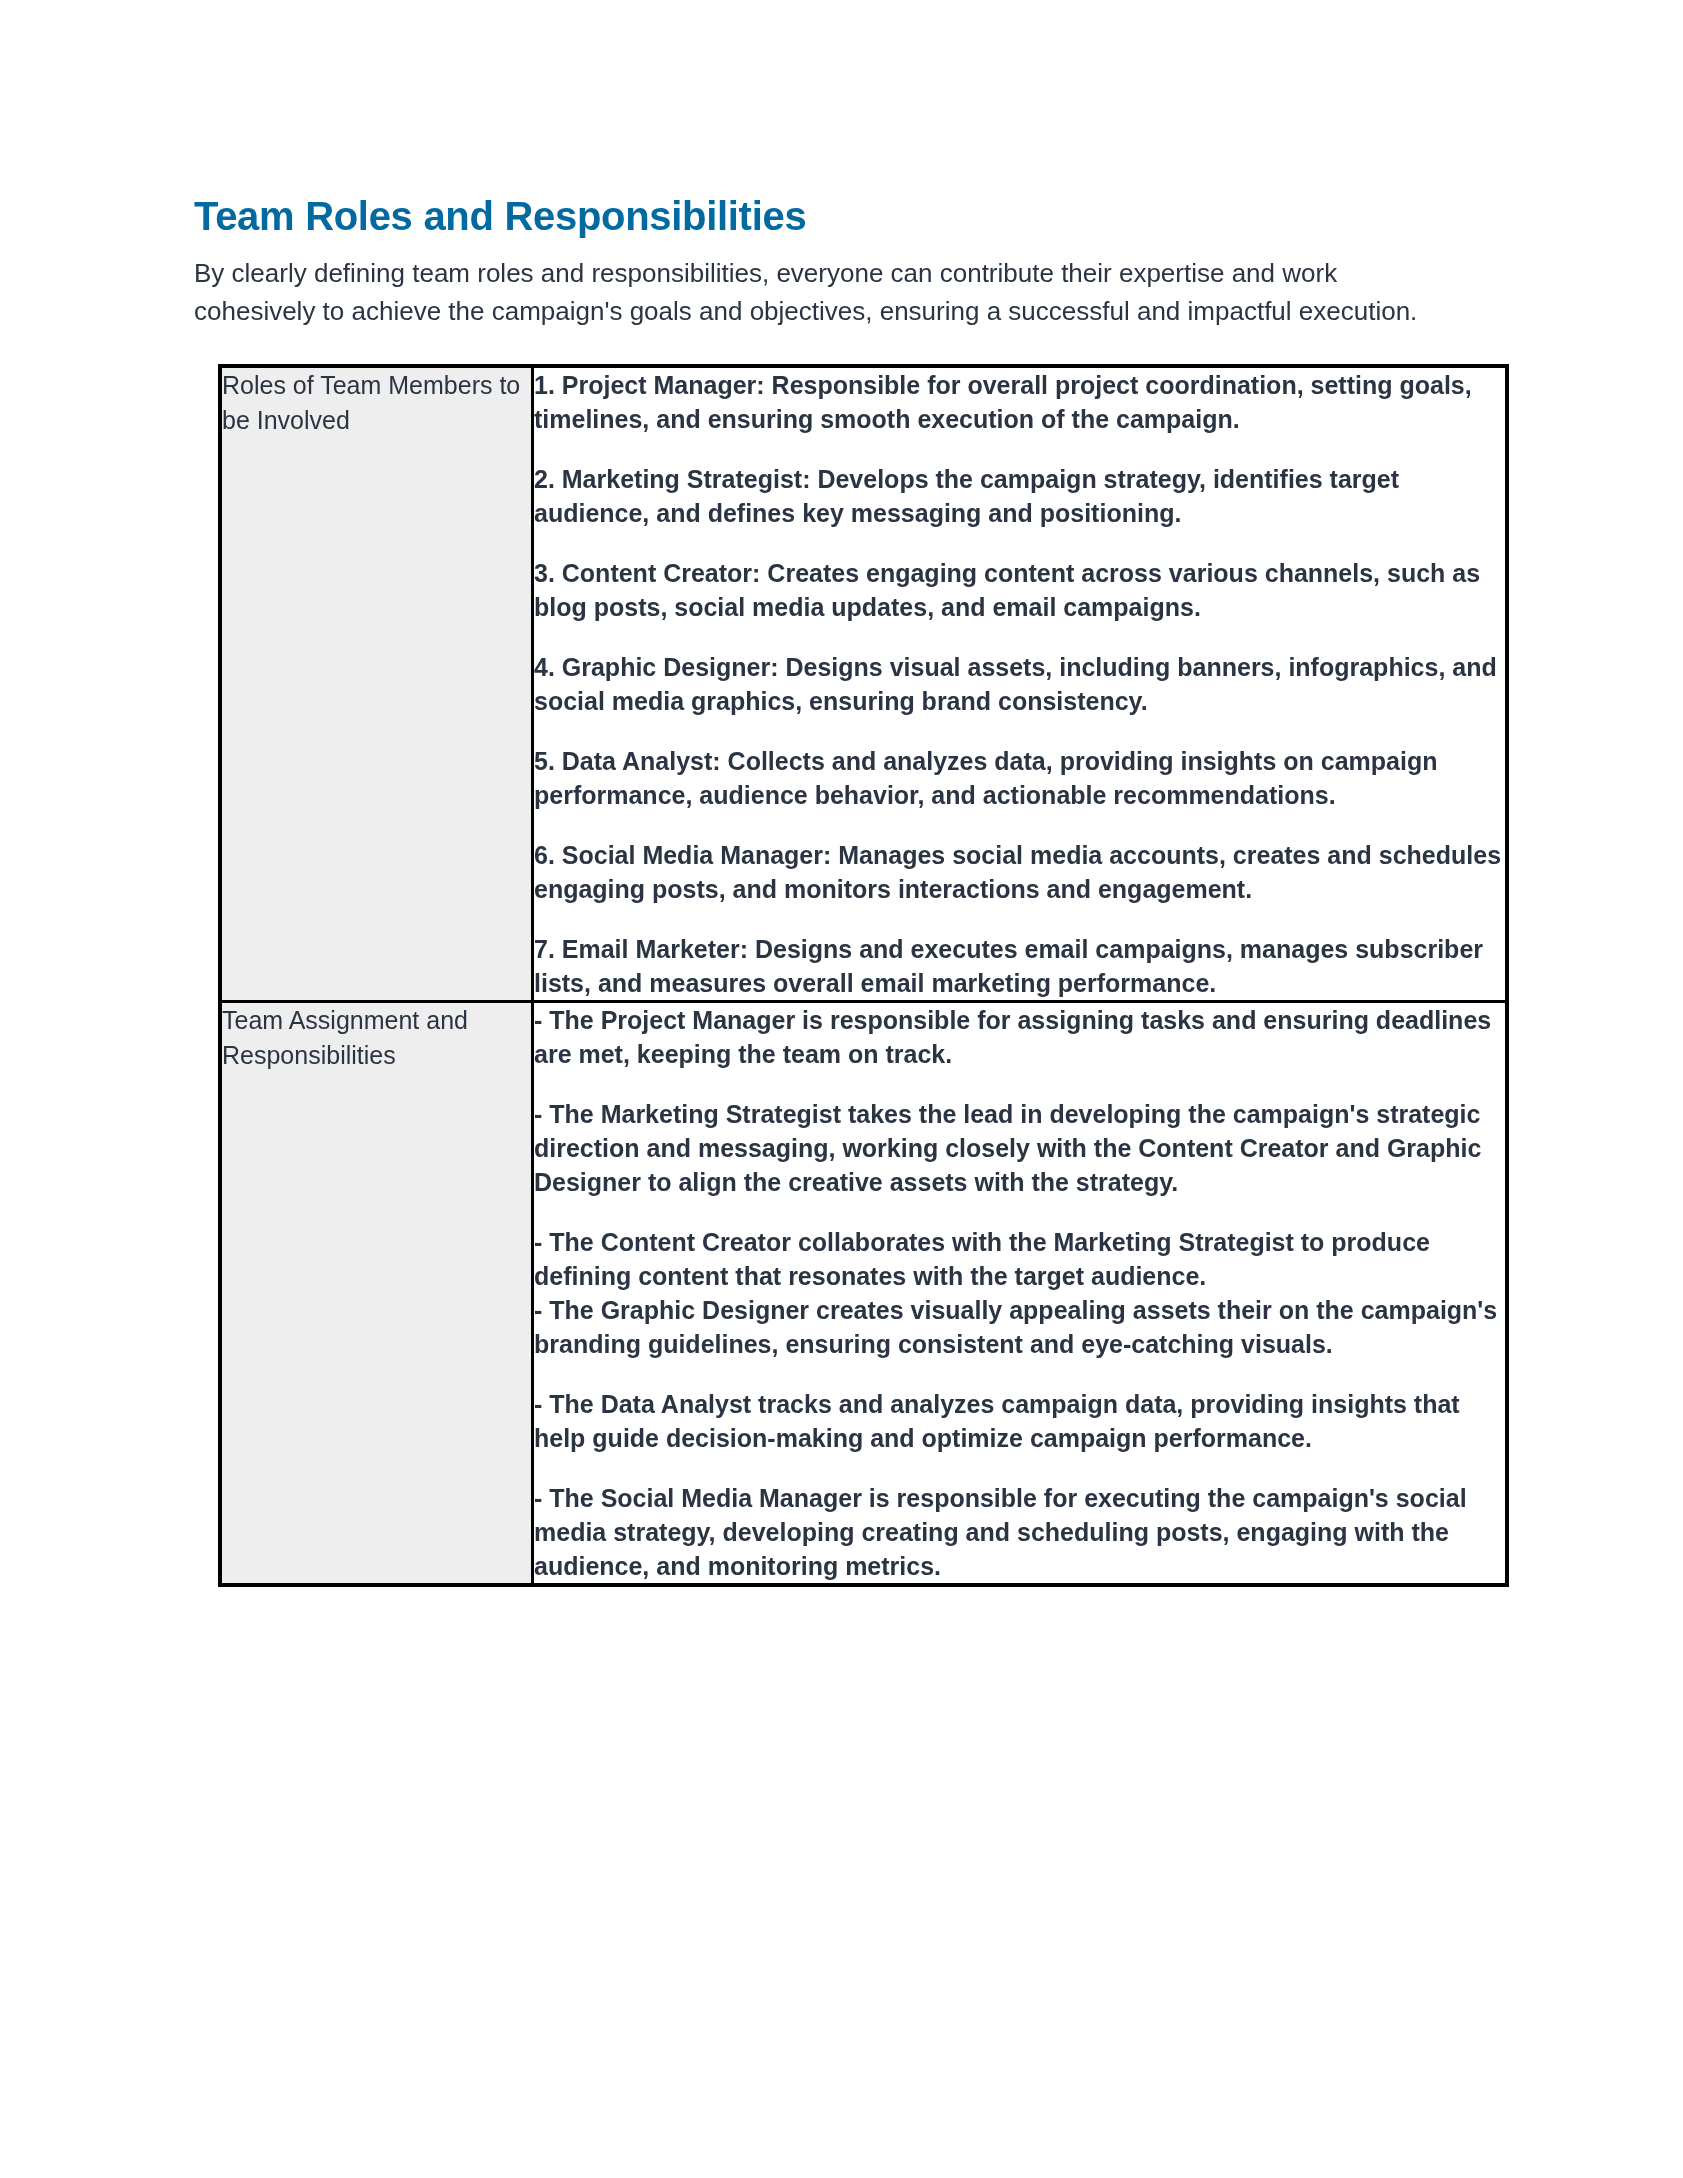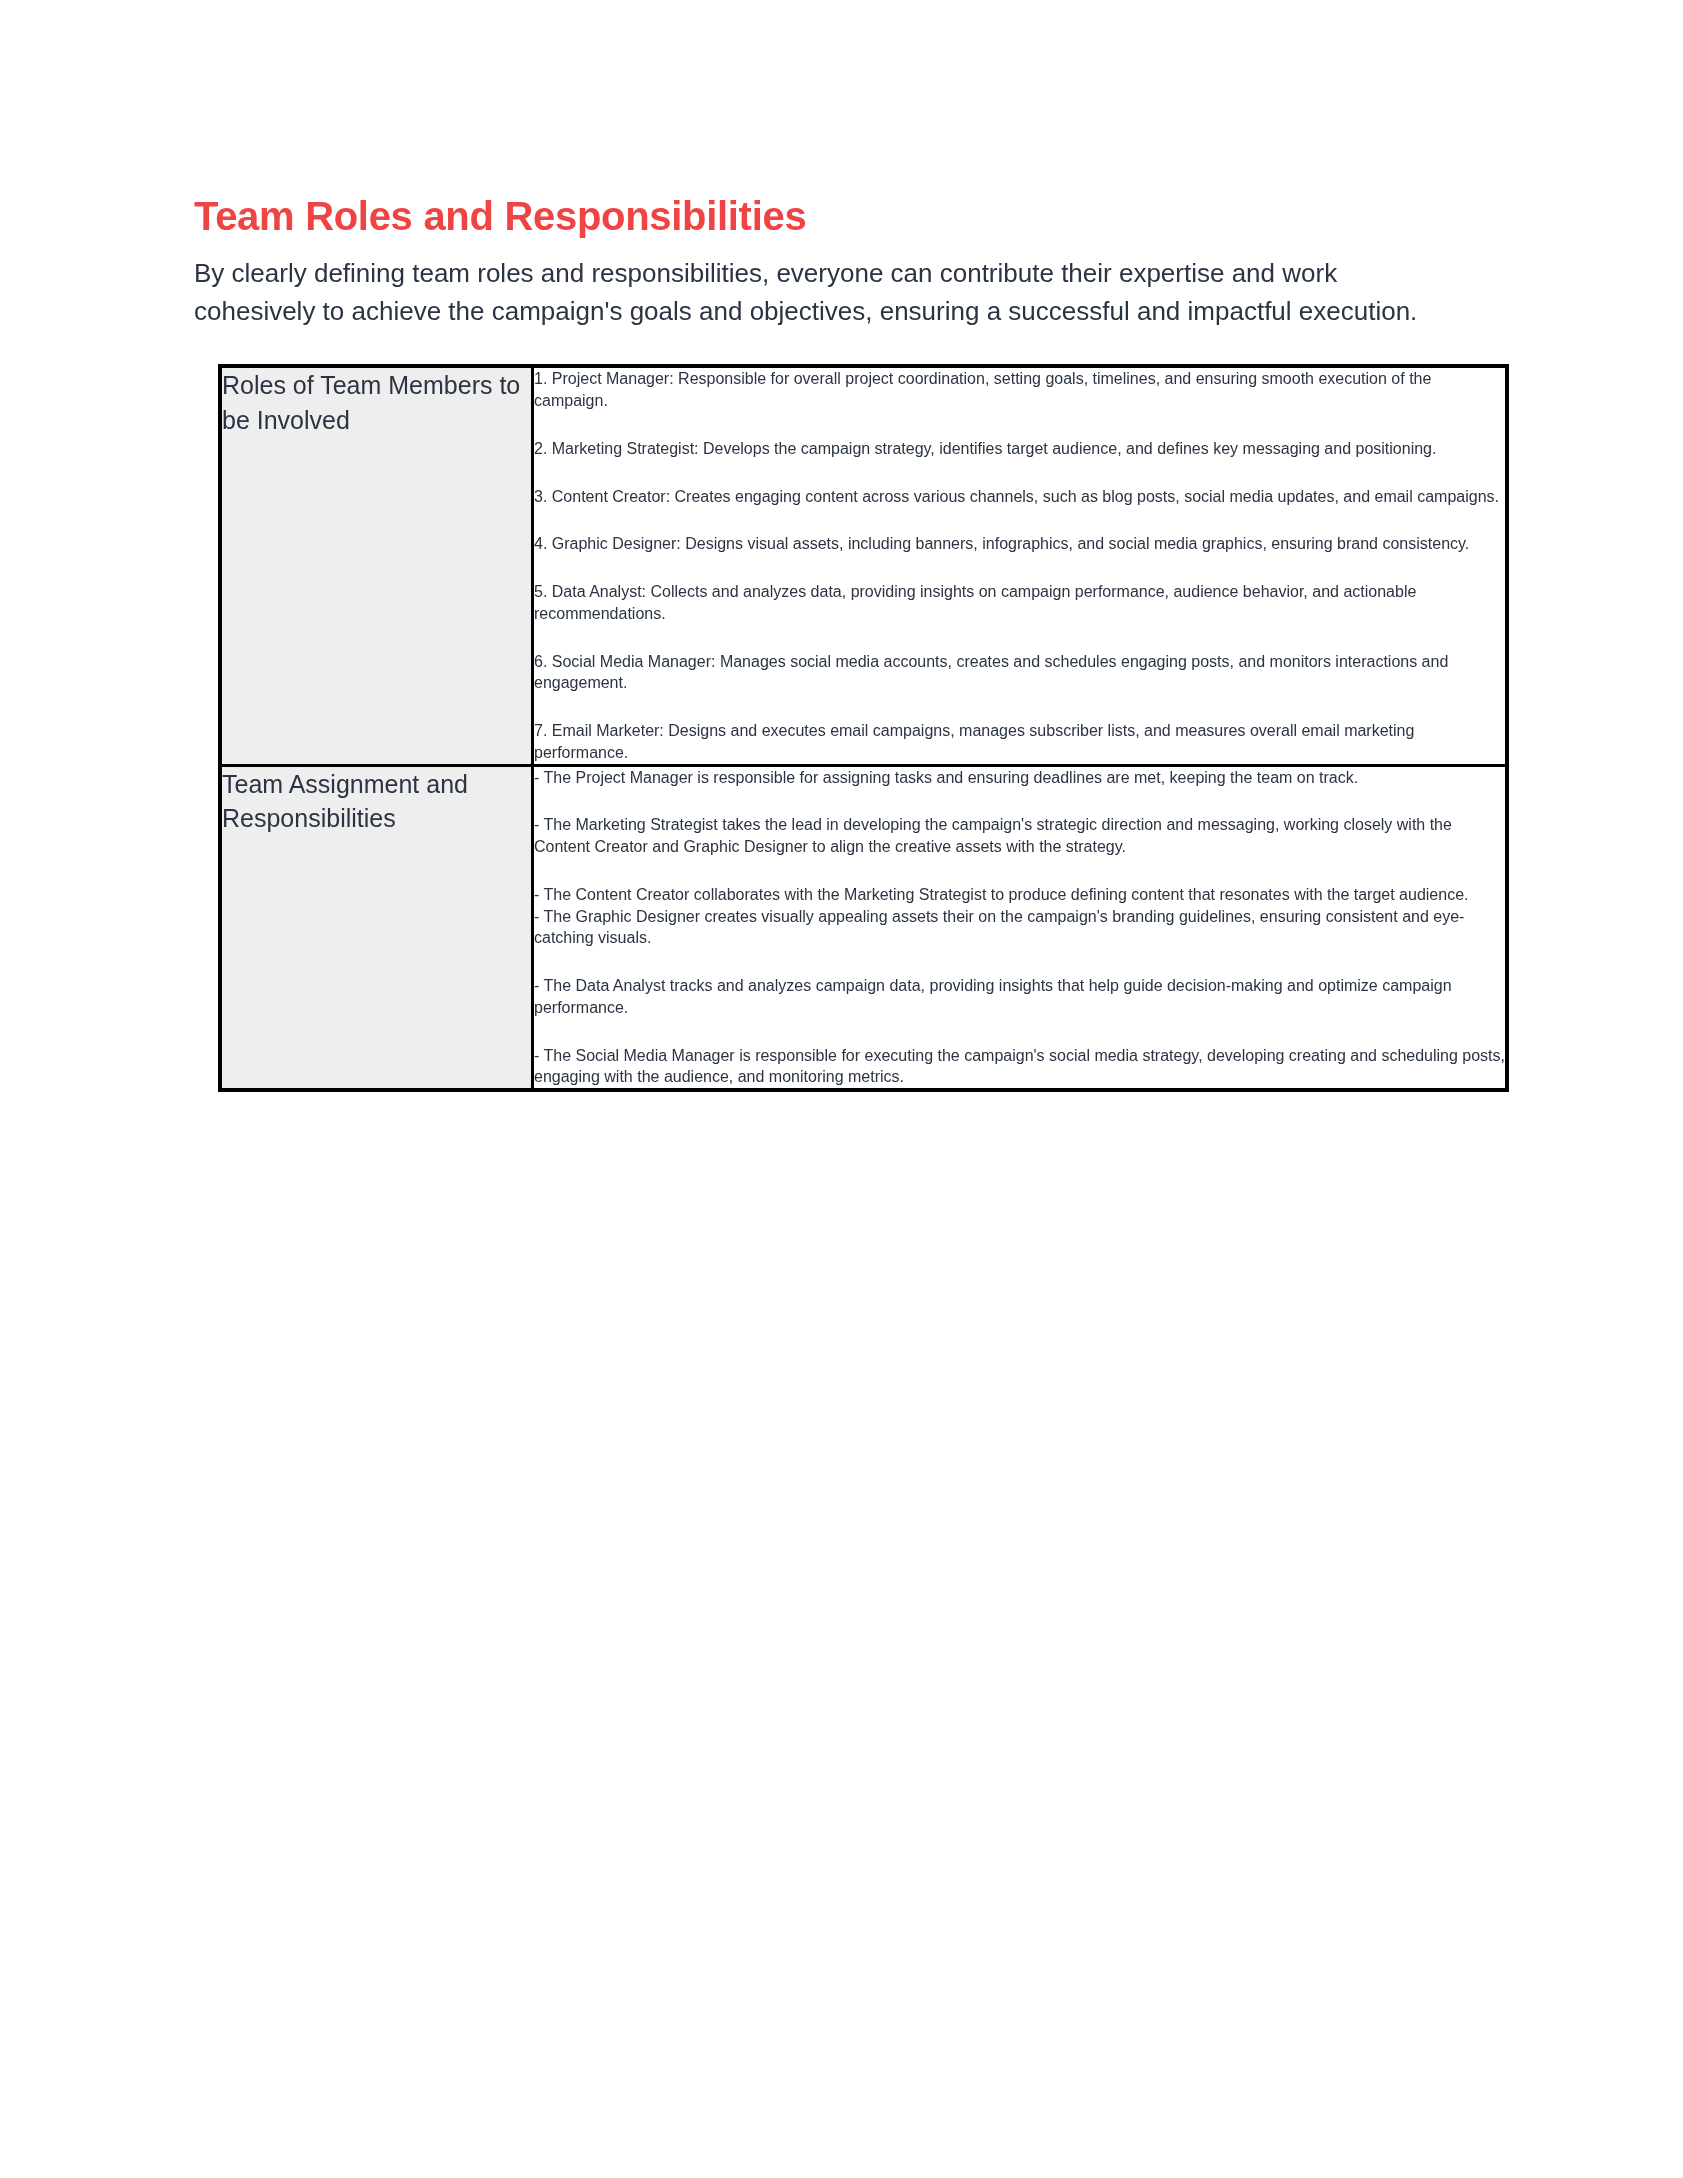--- a/index.html
+++ b/index.html
@@ -20,21 +20,21 @@
     width: 1683px;
     height: 2178px;
     box-sizing: border-box;
     padding: 193px 194px 0 194px;
     background: #ffffff;
   }
 
   .doc-title {
     font-size: 40px;
     font-weight: bold;
-    color: #ef4444;
+    color: #0369a1;
     letter-spacing: -0.3px;
     line-height: 1.15;
     margin: 0 0 12px 0;
   }
 
   .doc-intro {
     font-size: 26px;
     line-height: 1.45;
     color: #2b3443;
     margin: 16px 0 34px 0;
@@ -67,24 +67,25 @@
   }
 
   .label-text {
     font-size: 25px;
     line-height: 1.38;
     color: #2b3443;
     white-space: pre-line;
   }
 
   .para {
-    font-size: 16px;
+    font-size: 25px;
     line-height: 1.36;
     color: #2b3443;
     margin: 0 0 26px 0;
+    font-weight: bold;
   }
   .para:last-child {
     margin-bottom: 0;
   }
 
   .para-group {
     margin: 0 0 26px 0;
   }
   .para-group:last-child {
     margin-bottom: 0;

